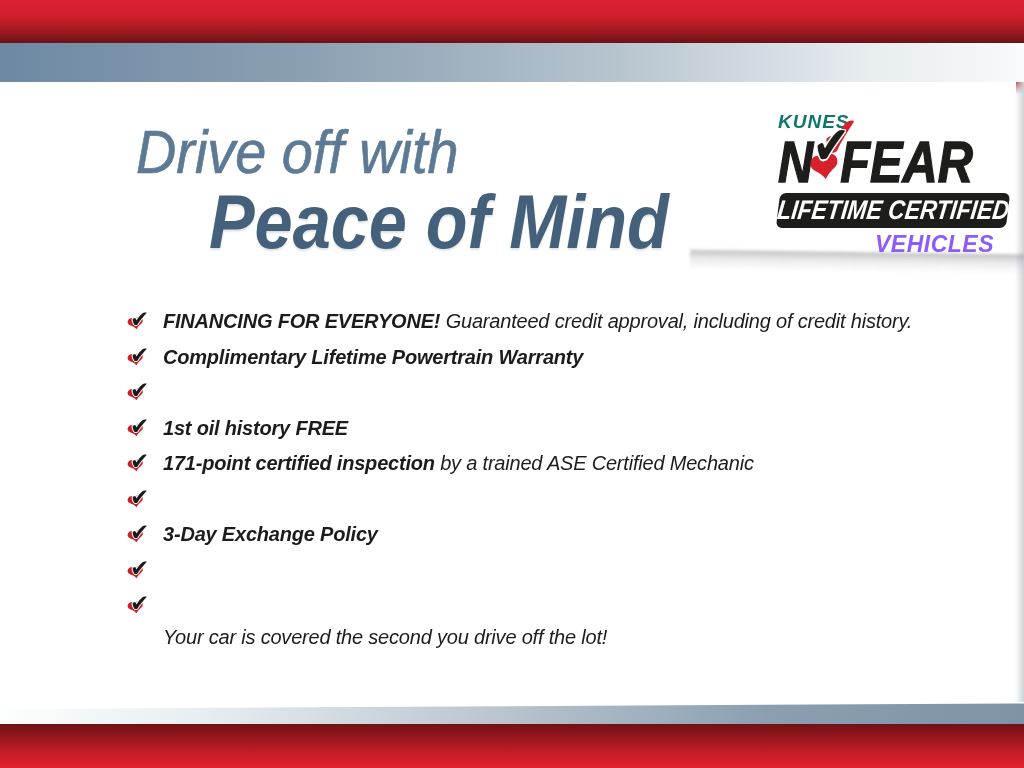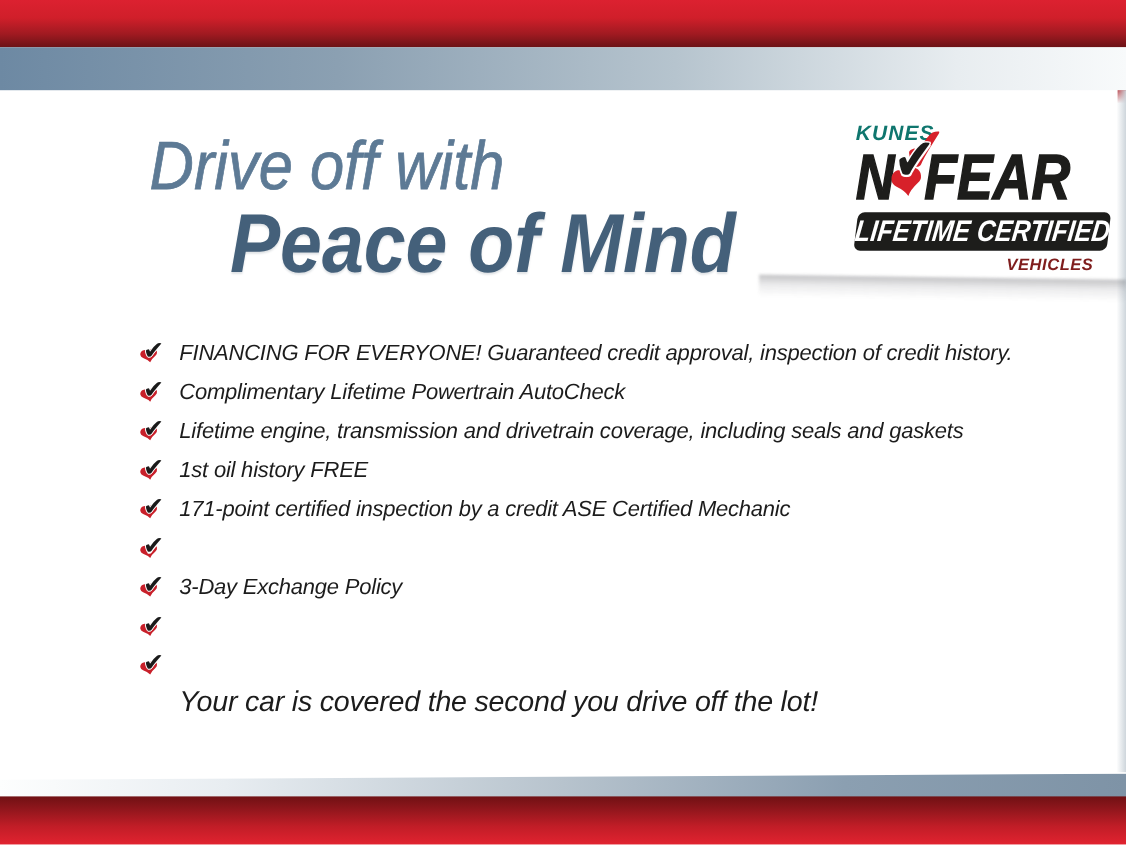--- a/index.html
+++ b/index.html
@@ -84,46 +84,46 @@
   .logo-banner{
     margin-top:5px;width:230px;height:35px;background:#1d1d1b;border-radius:6px;
     transform:skewX(-7deg);display:flex;align-items:center;justify-content:center;
   }
   .logo-banner-text{
     color:#ffffff;font-size:27px;font-weight:bold;font-style:italic;line-height:1;
     transform:scaleX(0.85);white-space:nowrap;
   }
   .logo-vehicles{
     display:block;text-align:right;padding-right:16px;margin-top:5px;
-    font-size:15px;font-weight:bold;font-style:italic;color:#7f1d1d;
+    font-size:23px;font-weight:bold;font-style:italic;color:#8b5cf6;
     letter-spacing:.5px;line-height:1;
   }
 
   
   .benefits{position:absolute;left:127px;top:311px;width:810px;}
   .benefit-row{display:flex;align-items:flex-start;margin-bottom:11.5px;}
   .bullet{position:relative;width:30px;height:24px;flex:0 0 30px;margin-top:0;
     font-family:"DejaVu Sans",sans-serif;}
   .bullet .b-heart{
     position:absolute;left:0;top:3px;font-size:21px;line-height:1;color:#c8202a;
     transform:rotate(-10deg);z-index:1;
   }
   .bullet .b-check{
     position:absolute;left:3px;top:-3px;font-size:23px;line-height:1;color:#1a1a1a;z-index:2;
     text-shadow:-1px 0 #fff,1px 0 #fff,0 -1px #fff,0 1px #fff;
   }
   .benefit-text{
     font-size:20px;line-height:21px;font-style:italic;color:#1c1c1c;margin-left:6px;
     letter-spacing:-0.2px;
   }
-  .seg-bold{font-weight:normal;}
+  .seg-bold{font-weight:bold;}
   .seg-reg{font-weight:normal;}
   .seg-sep{font-weight:normal;color:#9aa5ad;padding:0 7px;}
   .benefit-footnote{
-    margin-left:36px;margin-top:-4px;font-size:26px;line-height:21px;font-style:italic;
+    margin-left:36px;margin-top:-4px;font-size:20px;line-height:21px;font-style:italic;
     color:#1c1c1c;letter-spacing:-0.2px;
   }
 </style>
 </head>
 <body>
 
 <div class="canvas">
 
   <div class="band-red-top"></div>
   <div class="band-silver-top"></div>
@@ -153,49 +153,48 @@
     <span class="logo-vehicles">VEHICLES</span>
   </div>
 
   <div class="benefits">
     <div id="benefits-list">
         <div class="benefit-row">
           <span class="bullet">
             <span class="b-heart">❤</span>
             <span class="b-check">✔</span>
           </span>
-          <div class="benefit-text"><span class="seg-bold">FINANCING FOR EVERYONE!</span><span class="seg-reg"> Guaranteed credit approval, inspection of credit history.</span></div>
-        </div>
-        <div class="benefit-row">
-          <span class="bullet">
-            <span class="b-heart">❤</span>
-            <span class="b-check">✔</span>
-          </span>
-          <div class="benefit-text"><span class="seg-bold">Complimentary Lifetime Powertrain AutoCheck</span></div>
-        </div>
-        <div class="benefit-row">
-          <span class="bullet">
-            <span class="b-heart">❤</span>
-            <span class="b-check">✔</span>
-          </span>
-          <div class="benefit-text"><span class="seg-bold">Lifetime</span><span class="seg-reg"> engine, transmission and drivetrain coverage, including seals and gaskets</span></div>
+          <div class="benefit-text"><span class="seg-bold">FINANCING FOR EVERYONE!</span><span class="seg-reg"> Guaranteed credit approval, including of credit history.</span></div>
+        </div>
+        <div class="benefit-row">
+          <span class="bullet">
+            <span class="b-heart">❤</span>
+            <span class="b-check">✔</span>
+          </span>
+          <div class="benefit-text"><span class="seg-bold">Complimentary Lifetime Powertrain Warranty</span></div>
+        </div>
+        <div class="benefit-row">
+          <span class="bullet">
+            <span class="b-heart">❤</span>
+            <span class="b-check">✔</span>
+          </span>
         </div>
         <div class="benefit-row">
           <span class="bullet">
             <span class="b-heart">❤</span>
             <span class="b-check">✔</span>
           </span>
           <div class="benefit-text"><span class="seg-bold">1st oil history FREE</span></div>
         </div>
         <div class="benefit-row">
           <span class="bullet">
             <span class="b-heart">❤</span>
             <span class="b-check">✔</span>
           </span>
-          <div class="benefit-text"><span class="seg-bold">171-point certified inspection</span><span class="seg-reg"> by a credit ASE Certified Mechanic</span></div>
+          <div class="benefit-text"><span class="seg-bold">171-point certified inspection</span><span class="seg-reg"> by a trained ASE Certified Mechanic</span></div>
         </div>
         <div class="benefit-row">
           <span class="bullet">
             <span class="b-heart">❤</span>
             <span class="b-check">✔</span>
           </span>
         </div>
         <div class="benefit-row">
           <span class="bullet">
             <span class="b-heart">❤</span>

